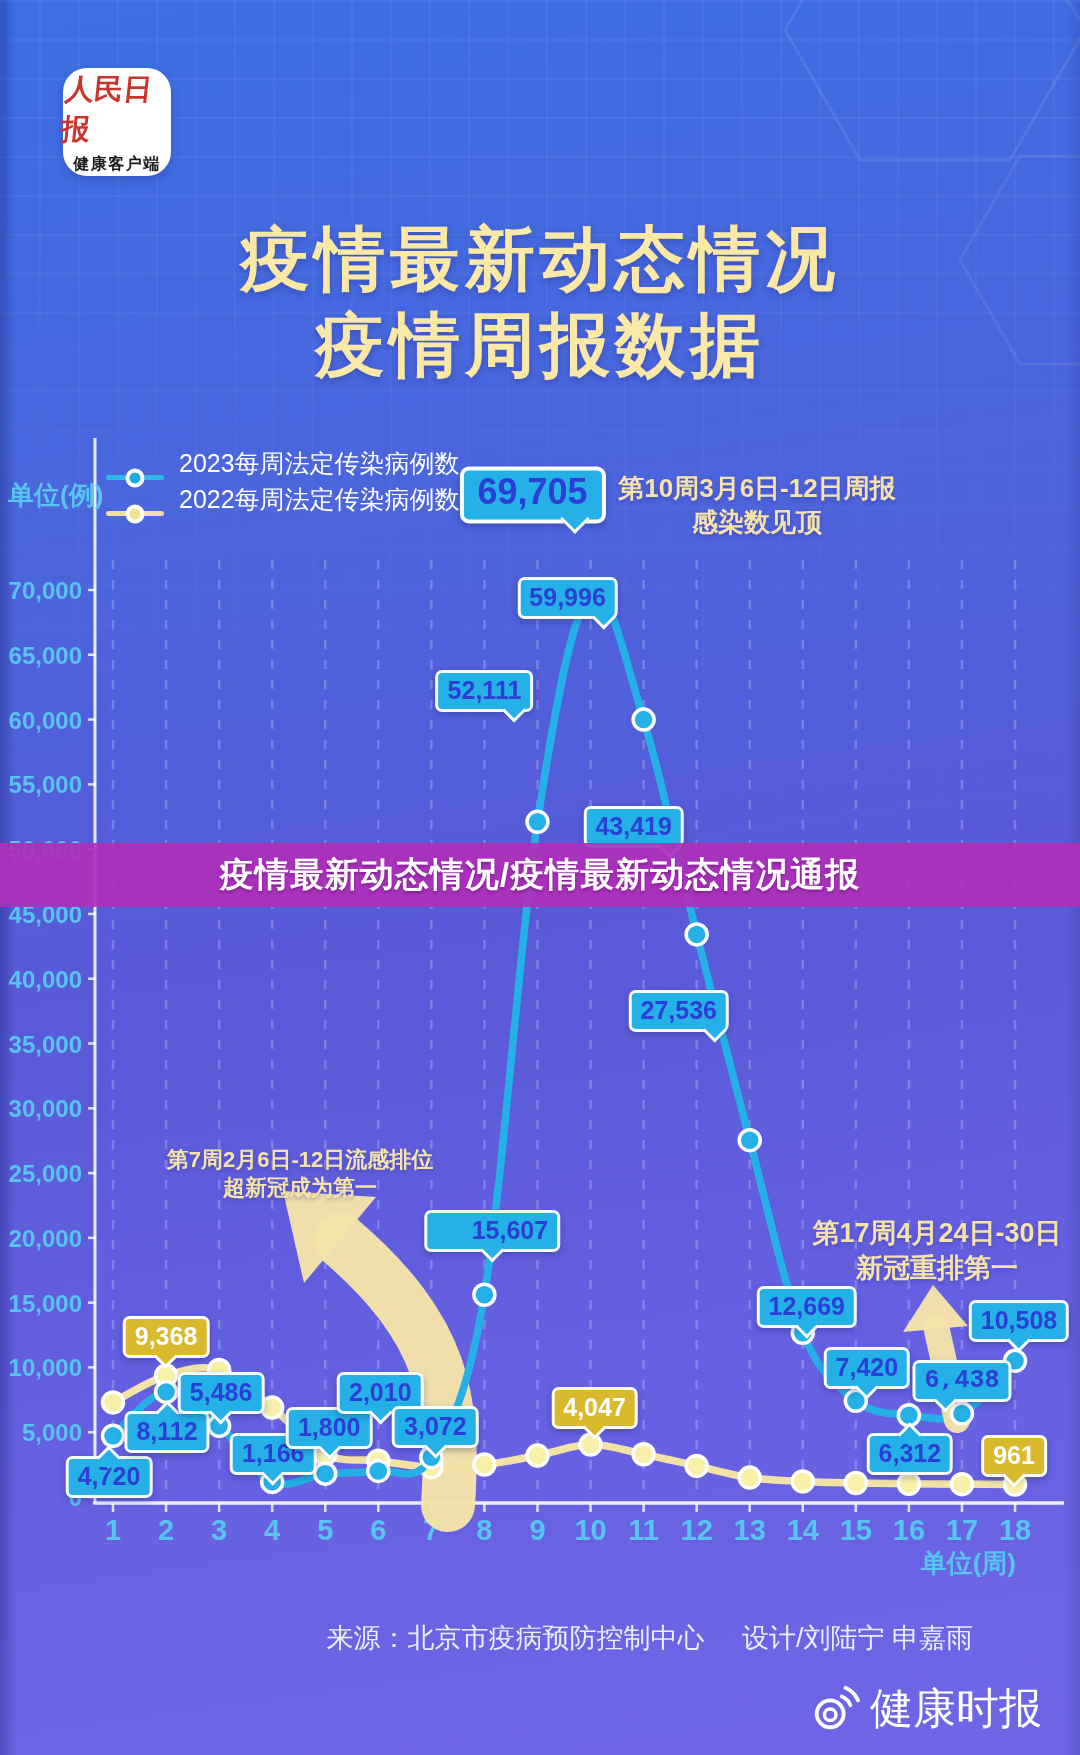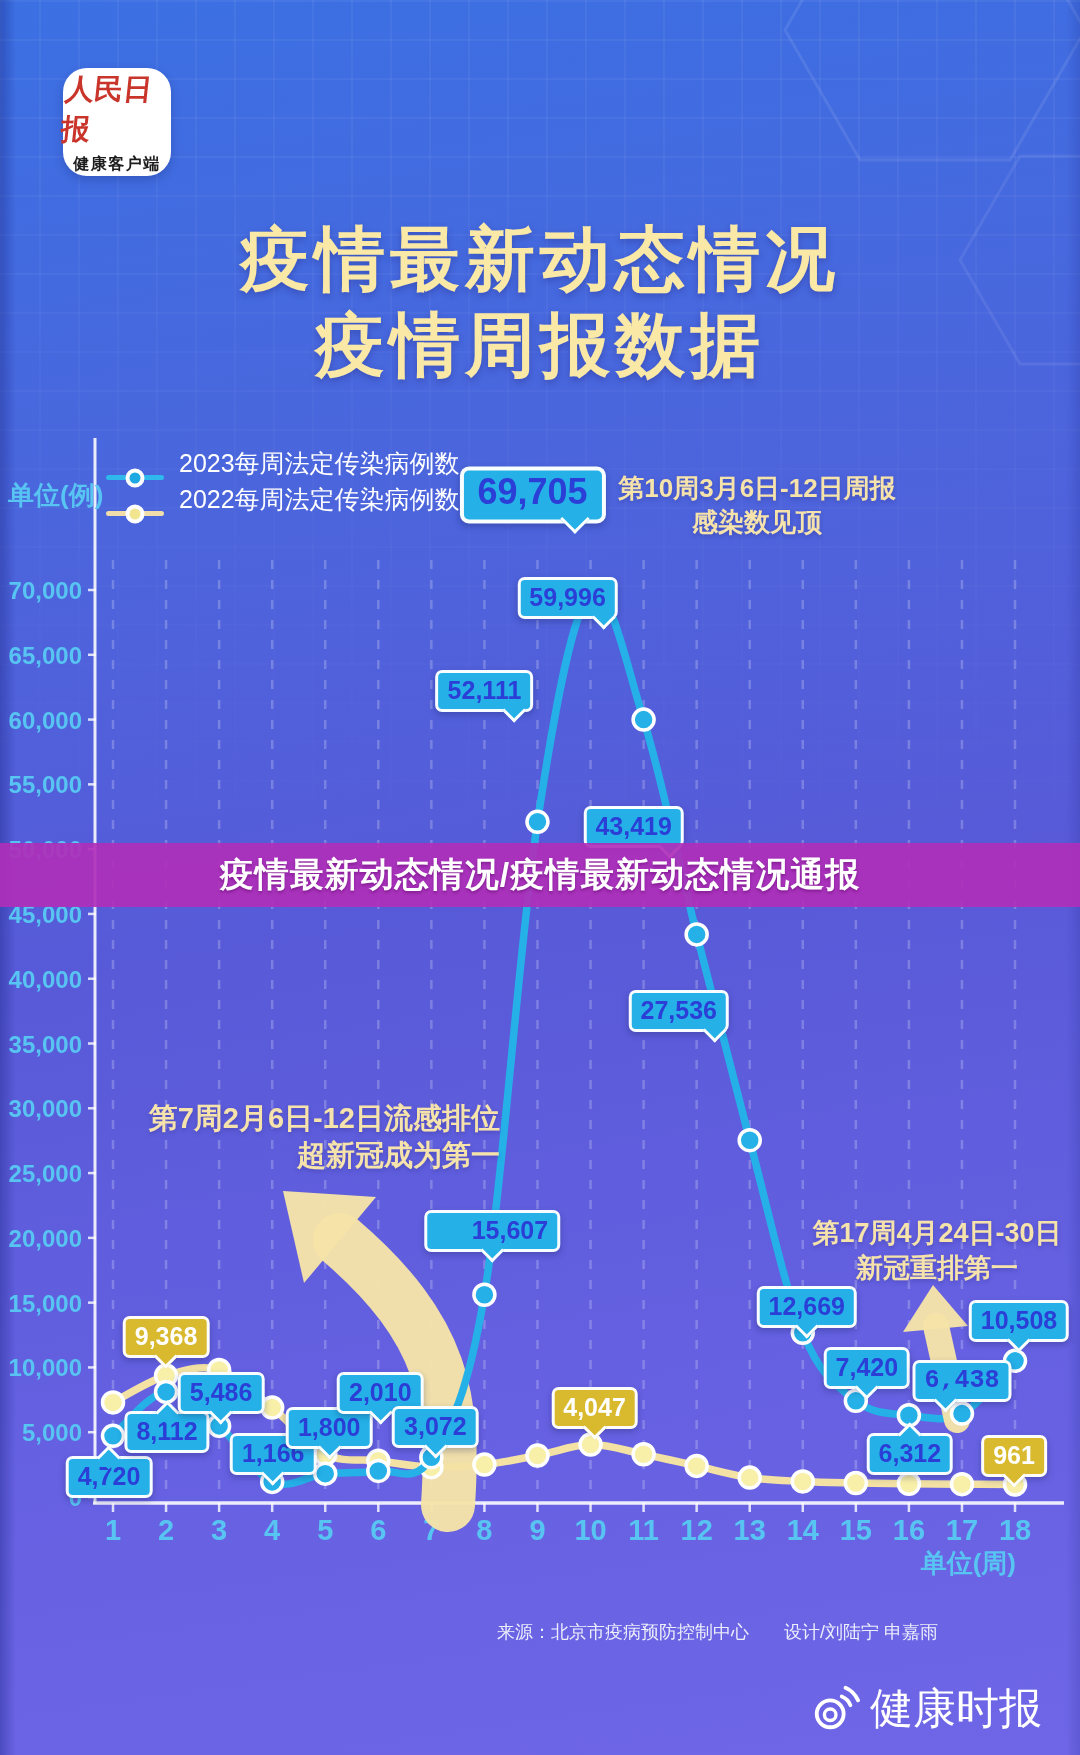--- a/index.html
+++ b/index.html
@@ -47,30 +47,30 @@
   .lbl.big{font-size:36px;padding:0 14px 7px;border-width:4px;border-radius:9px;}
   .ptr{position:absolute;width:14px;height:14px;left:50%;background:inherit;
     transform:translate(-50%,0) rotate(45deg);}
   .big .ptr{width:18px;height:18px;}
   .ptr.bottom{bottom:-10px;border-right:3px solid #fff;border-bottom:3px solid #fff;}
   .ptr.top{top:-10px;border-left:3px solid #fff;border-top:3px solid #fff;}
 
   .annotation{position:absolute;text-align:center;font-weight:bold;color:#f5e3ab;z-index:6;
     text-shadow:0 2px 4px rgba(45,40,130,.35);}
   #anno-0{left:582px;top:472px;width:350px;font-size:26px;line-height:1.3;}
-  #anno-1{left:100px;top:1100px;width:400px;font-size:29px;line-height:1.28;text-align:right;}
+  #anno-1{left:100px;top:1146px;width:400px;font-size:22px;line-height:1.28;}
   #anno-2{left:767px;top:1216px;width:340px;font-size:27px;line-height:1.3;}
 
   .banner{position:absolute;left:0;top:843px;width:100%;height:64px;background:rgba(175,47,184,.92);
     display:flex;align-items:center;justify-content:center;z-index:30;
     color:#fff;font-size:34px;font-weight:bold;letter-spacing:1px;
     text-shadow:0 2px 3px rgba(90,0,100,.45);}
 
   .source-line{position:absolute;left:0;top:1620px;width:938px;text-align:right;
-    color:#eceefc;font-size:18px;z-index:6;}
+    color:#eceefc;font-size:27px;z-index:6;padding-left:35px;}
   .source-design{margin-left:30px;}
   .watermark{position:absolute;right:38px;top:1680px;display:flex;align-items:center;gap:10px;
     color:#fff;font-size:43px;font-weight:500;z-index:6;}
 </style>
 </head>
 <body>
 
 <div class="poster">
   <div class="bg-grid"></div>
   <svg class="bg-hex" width="420" height="420" viewBox="660 0 420 420">

